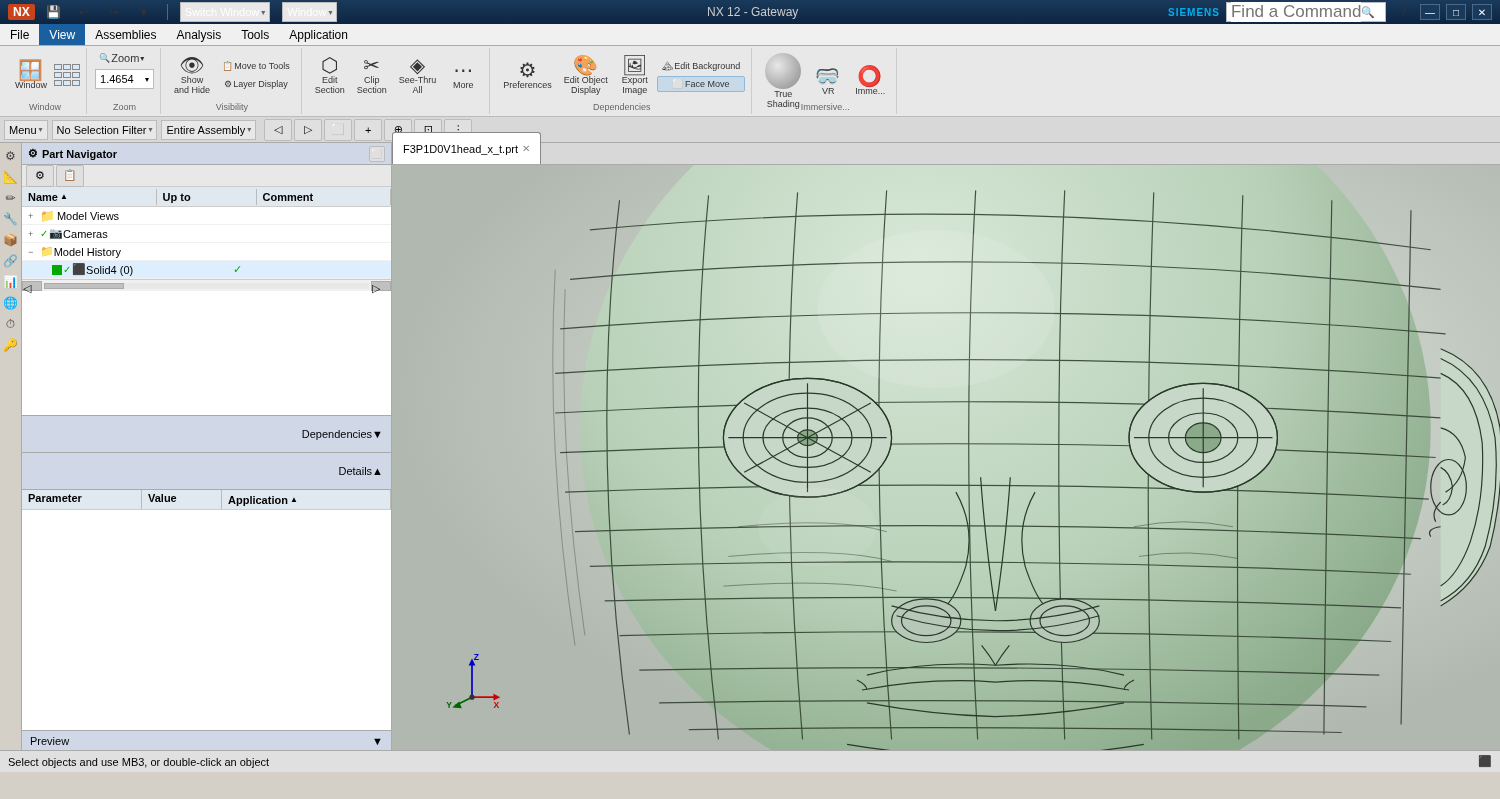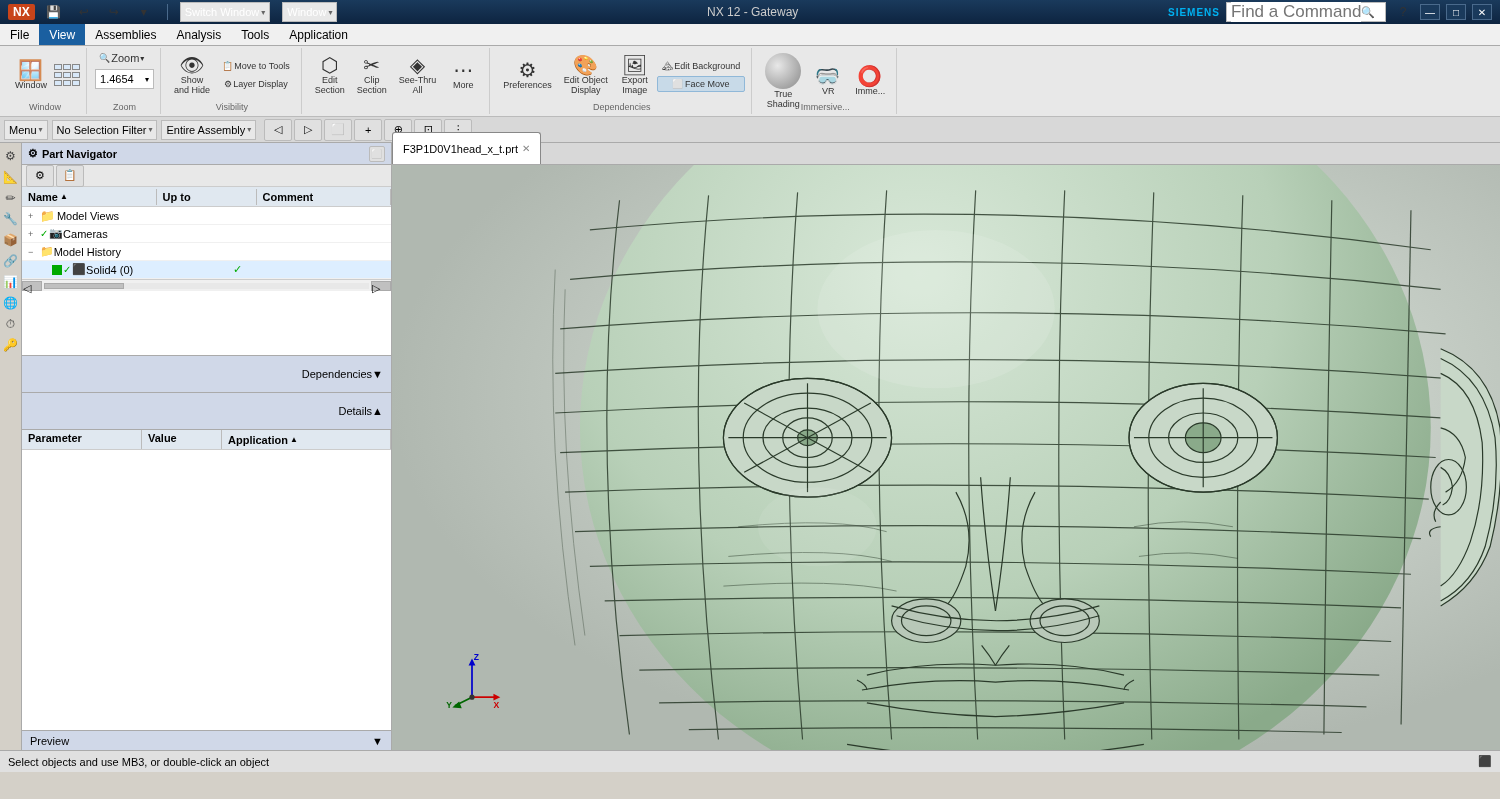--- a/index.html
+++ b/index.html
@@ -236,21 +236,21 @@
       justify-content: flex-end;
       padding: 2px 8px;
       height: 37px;
       cursor: pointer;
     }
     .collapsible-content {
       background: #fff;
       overflow: hidden;
     }
     .collapsible-content.details {
-      height: 300px;
+      height: 240px;
     }
     #details-cols {
       display: flex;
       background: #e0e8f0;
       border-bottom: 1px solid #ccc;
       height: 20px;
     }
     .detail-col {
       padding: 2px 6px;
       font-size: 11px;

